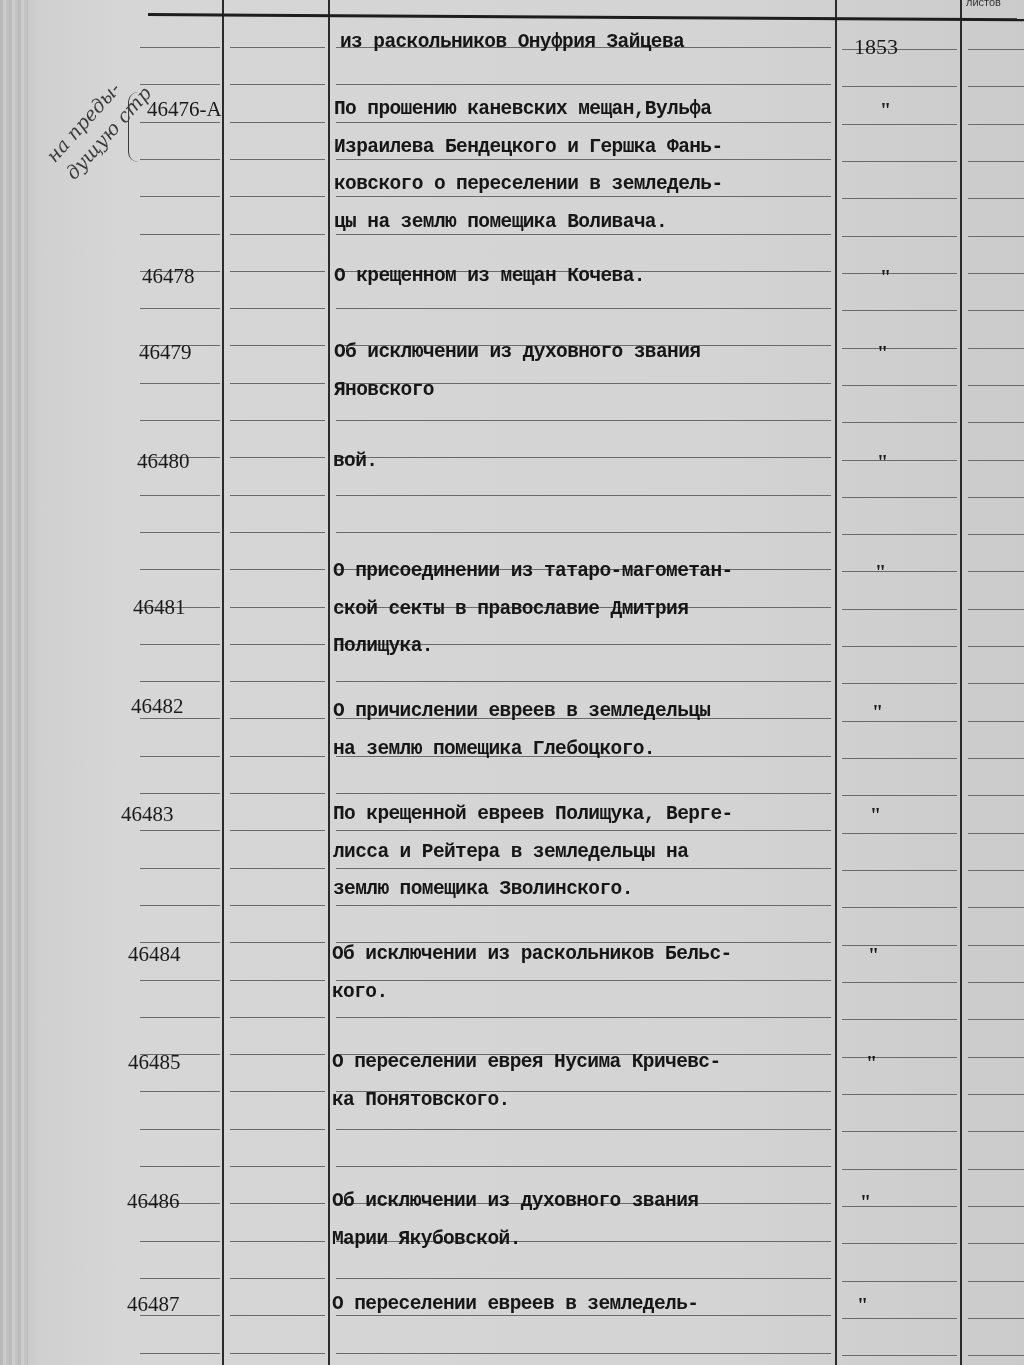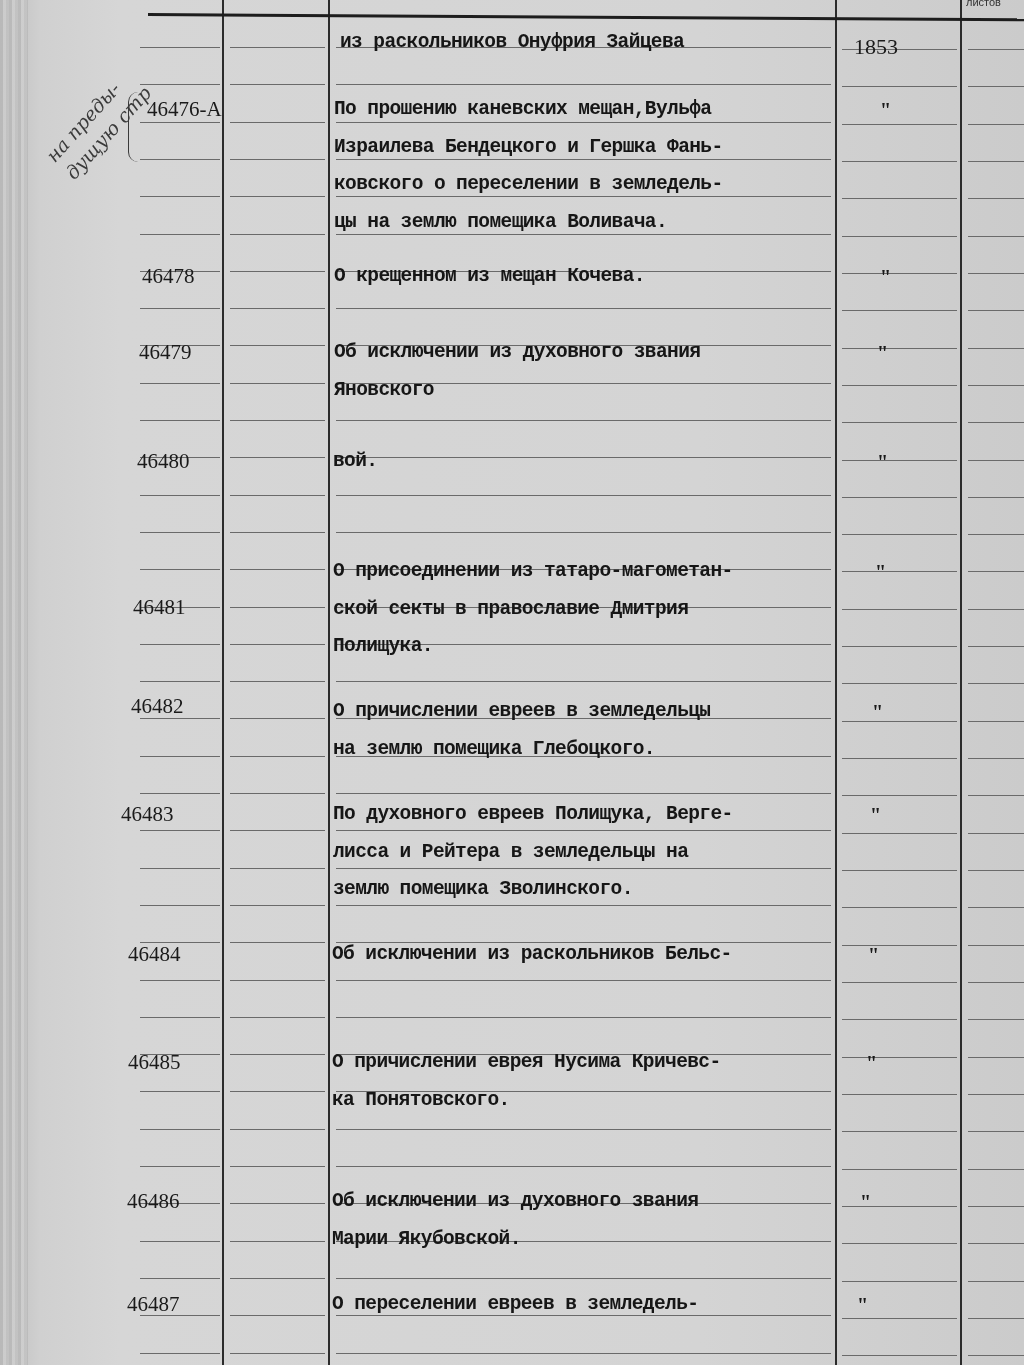--- a/index.html
+++ b/index.html
@@ -274,27 +274,27 @@
       <div class="num" style="left: 137px; top: 449px;">46480</div>
       <div class="desc" style="top: 443px; left: 333px;"><div>вой.</div></div>
       <div class="ditto" style="left: 877px; top: 451px;">"</div>
       <div class="num" style="left: 133px; top: 559px; margin-top: 36px;">46481</div>
       <div class="desc" style="top: 553px; left: 333px;"><div>О присоединении из татаро-магометан-</div><div>ской секты в православие Дмитрия</div><div>Полищука.</div></div>
       <div class="ditto" style="left: 875px; top: 561px;">"</div>
       <div class="num" style="left: 131px; top: 694px;">46482</div>
       <div class="desc" style="top: 693px; left: 333px;"><div>О причислении евреев в земледельцы</div><div>на землю помещика Глебоцкого.</div></div>
       <div class="ditto" style="left: 872px; top: 701px;">"</div>
       <div class="num" style="left: 121px; top: 802px;">46483</div>
-      <div class="desc" style="top: 796px; left: 333px;"><div>По духовного евреев Полищука, Верге-</div><div>лисса и Рейтера в земледельцы на</div><div>землю помещика Зволинского.</div></div>
+      <div class="desc" style="top: 796px; left: 333px;"><div>По крещенной евреев Полищука, Верге-</div><div>лисса и Рейтера в земледельцы на</div><div>землю помещика Зволинского.</div></div>
       <div class="ditto" style="left: 870px; top: 804px;">"</div>
       <div class="num" style="left: 128px; top: 942px;">46484</div>
-      <div class="desc" style="top: 936px; left: 332px;"><div>Об исключении из раскольников Бельс-</div></div>
+      <div class="desc" style="top: 936px; left: 332px;"><div>Об исключении из раскольников Бельс-</div><div>кого.</div></div>
       <div class="ditto" style="left: 868px; top: 944px;">"</div>
       <div class="num" style="left: 128px; top: 1050px;">46485</div>
-      <div class="desc" style="top: 1044px; left: 332px;"><div>О причислении еврея Нусима Кричевс-</div><div>ка Понятовского.</div></div>
+      <div class="desc" style="top: 1044px; left: 332px;"><div>О переселении еврея Нусима Кричевс-</div><div>ка Понятовского.</div></div>
       <div class="ditto" style="left: 866px; top: 1052px;">"</div>
       <div class="num" style="left: 127px; top: 1189px;">46486</div>
       <div class="desc" style="top: 1183px; left: 332px;"><div>Об исключении из духовного звания</div><div>Марии Якубовской.</div></div>
       <div class="ditto" style="left: 860px; top: 1191px;">"</div>
       <div class="num" style="left: 127px; top: 1292px;">46487</div>
       <div class="desc" style="top: 1286px; left: 332px;"><div>О переселении евреев в земледель-</div></div>
       <div class="ditto" style="left: 857px; top: 1294px;">"</div>
     </div>
 </div>
 

